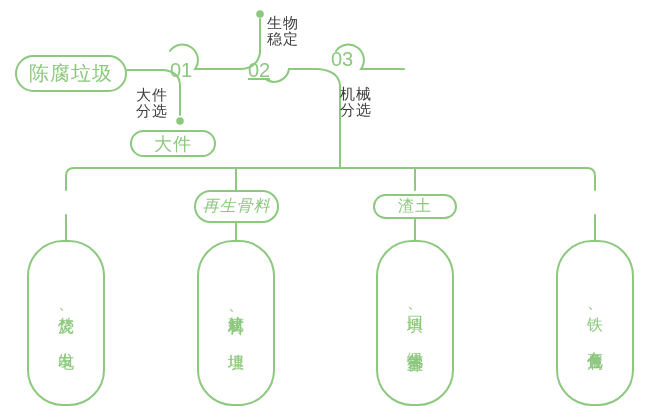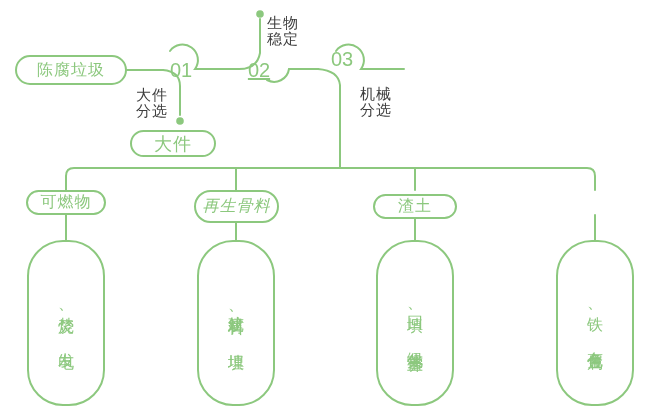--- a/index.html
+++ b/index.html
@@ -91,42 +91,39 @@
     <path d="M 66 190 V 176 Q 66 168 74 168 H 587 Q 595 168 595 176 V 190"></path>
     <path d="M 236 168 V 190"></path>
     <path d="M 415 168 V 190"></path>
 
     <path d="M 66 215 V 240"></path>
     <path d="M 236 215 V 240"></path>
     <path d="M 415 215 V 240"></path>
     <path d="M 595 215 V 240"></path>
   </svg>
 
-  <div class="pill" style="left:15px;top:55px;width:112px;height:30px;font-size:16px;">
+  <div class="pill" style="left:15px;top:55px;width:112px;height:37px;font-size:20px;">
     <span>陈腐垃圾</span>
   </div>
 
   <div class="step-number" style="left:162px;top:59px;">01</div>
   <div class="step-number" style="left:240px;top:59px;text-decoration:underline;">02</div>
   <div class="step-number" style="left:323px;top:48px;">03</div>
 
   <div class="step-label" style="left:136px;top:87px;">大件
 分选</div>
   <div class="step-label" style="left:267px;top:17px;font-family:Liberation Mono, monospace;">生物
 稳定</div>
-  <div class="step-label" style="left:360px;top:86px;">机械
+  <div class="step-label" style="left:340px;top:86px;">机械
 分选</div>
 
   <div class="pill" style="left:130px;top:130px;width:86px;height:27px;font-size:18px;">
     <span>大件</span>
   </div>
 
-  <div class="pill" style="left:26px;top:190px;width:80px;height:25px;font-size:16px;">
-    <span>可燃物</span>
-  </div>
   <div class="pill" style="left:194px;top:190px;width:85px;height:33px;font-size:16px;font-style:italic;">
     <span>再生骨料</span>
   </div>
   <div class="pill" style="left:373px;top:194px;width:84px;height:25px;font-size:16px;">
     <span>渣土</span>
   </div>
 
   <div class="capsule" style="left:27px;top:240px;">
     <span class="vtext">焚烧、　发电</span>
   </div>

